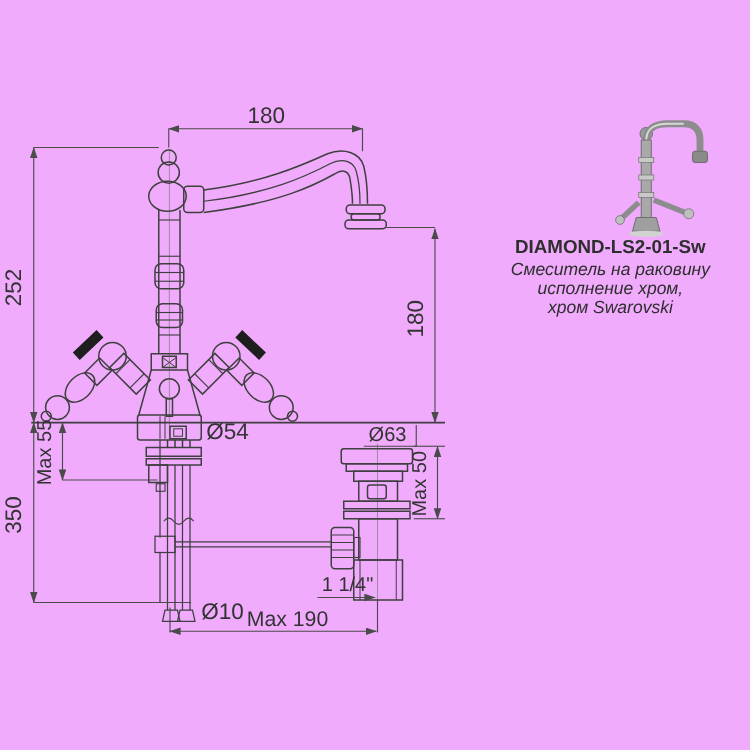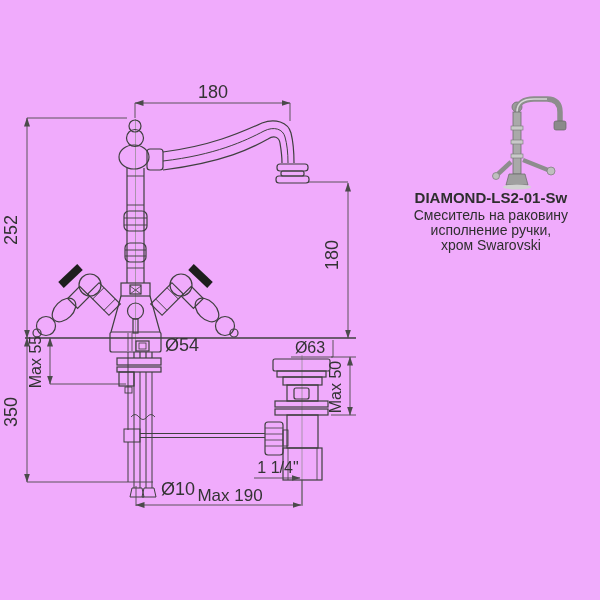--- a/index.html
+++ b/index.html
@@ -1,21 +1,21 @@
 <!DOCTYPE html>
 <html><head>
 <meta charset="utf-8">
 <style>
   html,body{margin:0;padding:0;background:#fff;}
   .page{position:relative;width:600px;height:600px;background:#f0abfc;overflow:hidden;
         font-family:"Liberation Sans",sans-serif;}
   .drawing{position:absolute;left:0;top:0;}
   .info{position:absolute;top:190px;right:32px;text-align:center;color:#2e2e2e;}
   .info .code{font-size:15px;font-weight:600;line-height:16px;margin-bottom:2px;}
-  .info .line{font-size:14px;line-height:15px;}
+  .info .line{font-size:14px;line-height:15px;font-style:italic;}
   svg text{font-family:"Liberation Sans",sans-serif;fill:#333;}
 </style>
 </head>
 <body>
 
 <div class="page">
 
 <svg class="drawing" width="600" height="600" viewBox="0 0 600 600">
   <defs>
     <marker id="arr" markerWidth="10" markerHeight="8" refX="8.5" refY="3" orient="auto-start-reverse" markerUnits="userSpaceOnUse">
@@ -244,17 +244,17 @@
     <line x1="523" y1="160" x2="548" y2="170" stroke="#8d8d8d" stroke-width="4.5"></line>
     <circle cx="551" cy="171" r="4" fill="#bfbfbf" stroke="#777" stroke-width="0.7"></circle>
     <path d="M509,174 L525,174 L528,185 L506,185 Z" fill="#9f9f9f" stroke="#6e6e6e" stroke-width="0.8"></path>
     <ellipse cx="517" cy="187" rx="14" ry="2.5" fill="#d2d2d2"></ellipse>
   </g>
 </svg>
 
 <div class="info">
   <div class="code">DIAMOND-LS2-01-Sw</div>
   <div class="line">Смеситель на раковину</div>
-  <div class="line">исполнение ручки,</div>
+  <div class="line">исполнение хром,</div>
   <div class="line">хром Swarovski</div>
 </div>
 
 </div>
 
 </body></html>

